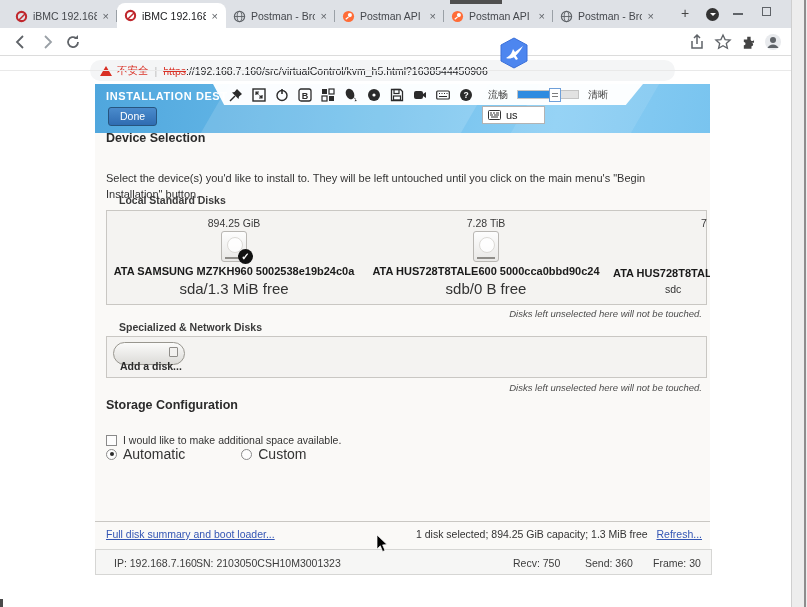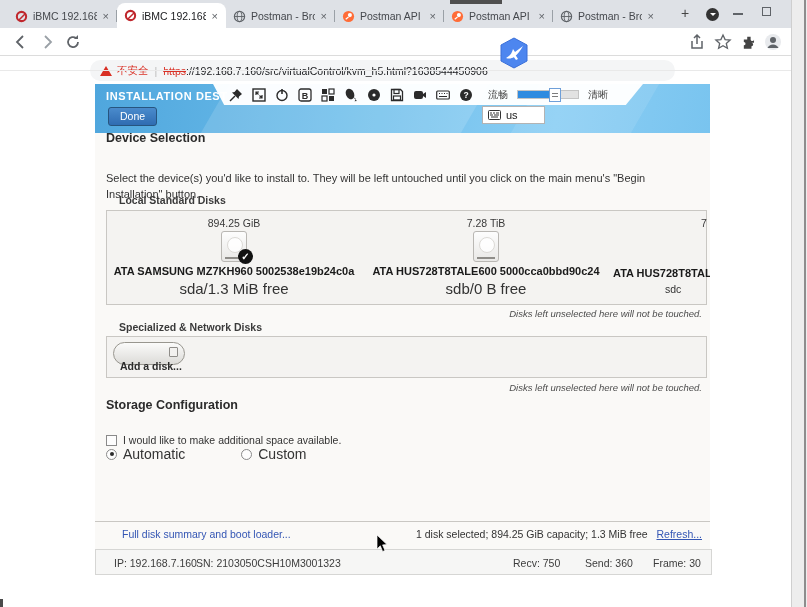--- a/index.html
+++ b/index.html
@@ -91,21 +91,21 @@
       border:1px solid #98968f;border-radius:12px;text-align:right;padding-top:2px;}
   .addbtn .mini{display:inline-block;width:9px;height:10px;background:#f2f1ef;border:1px solid #8f8d89;border-radius:1px;}
   .addbtn .albl{display:block;font-size:10.5px;font-weight:bold;color:#2b2b2b;margin-top:0px;white-space:nowrap;}
   .radrow{position:absolute;left:11px;top:332px;display:flex;gap:56px;font-size:14px;color:#333;margin-top:30px;}
   .radio{display:flex;align-items:center;gap:6px;}
   .rdot{width:11px;height:11px;border-radius:50%;border:1px solid #8a8a8a;background:#fdfdfd;position:relative;}
   .rdot.on:after{content:"";position:absolute;left:2.5px;top:2.5px;width:4px;height:4px;border-radius:50%;background:#2b2b2b;}
   .chkrow{position:absolute;left:11px;top:350px;display:flex;align-items:center;gap:6px;font-size:10.5px;color:#333;}
   .cbox{width:11px;height:11px;border:1px solid #8a8a8a;background:#fdfdfd;}
   .inst-footer{position:absolute;left:0;top:437px;width:615px;height:28px;border-top:1px solid #c9c7c3;}
-  .flink{position:absolute;left:11px;top:6px;font-size:10.5px;color:#3456b4;white-space:nowrap;margin-left:16px;}
+  .flink{position:absolute;left:11px;top:6px;font-size:10.5px;color:#3456b4;text-decoration:underline;white-space:nowrap;}
   .fright{position:absolute;right:8px;top:6px;font-size:10.5px;color:#333;white-space:nowrap;}
   .fright a{color:#3456b4;text-decoration:underline;}
 
   
   .statusbar{position:absolute;left:95px;top:549px;width:617px;height:26px;background:#f6f6f5;
       border:1px solid #d6d6d4;font-size:10.5px;color:#3c3c3c;}
   .statusbar span{position:absolute;top:7px;white-space:nowrap;}
 
   .cursor{position:absolute;left:376px;top:535px;width:12px;height:18px;}
 </style>

